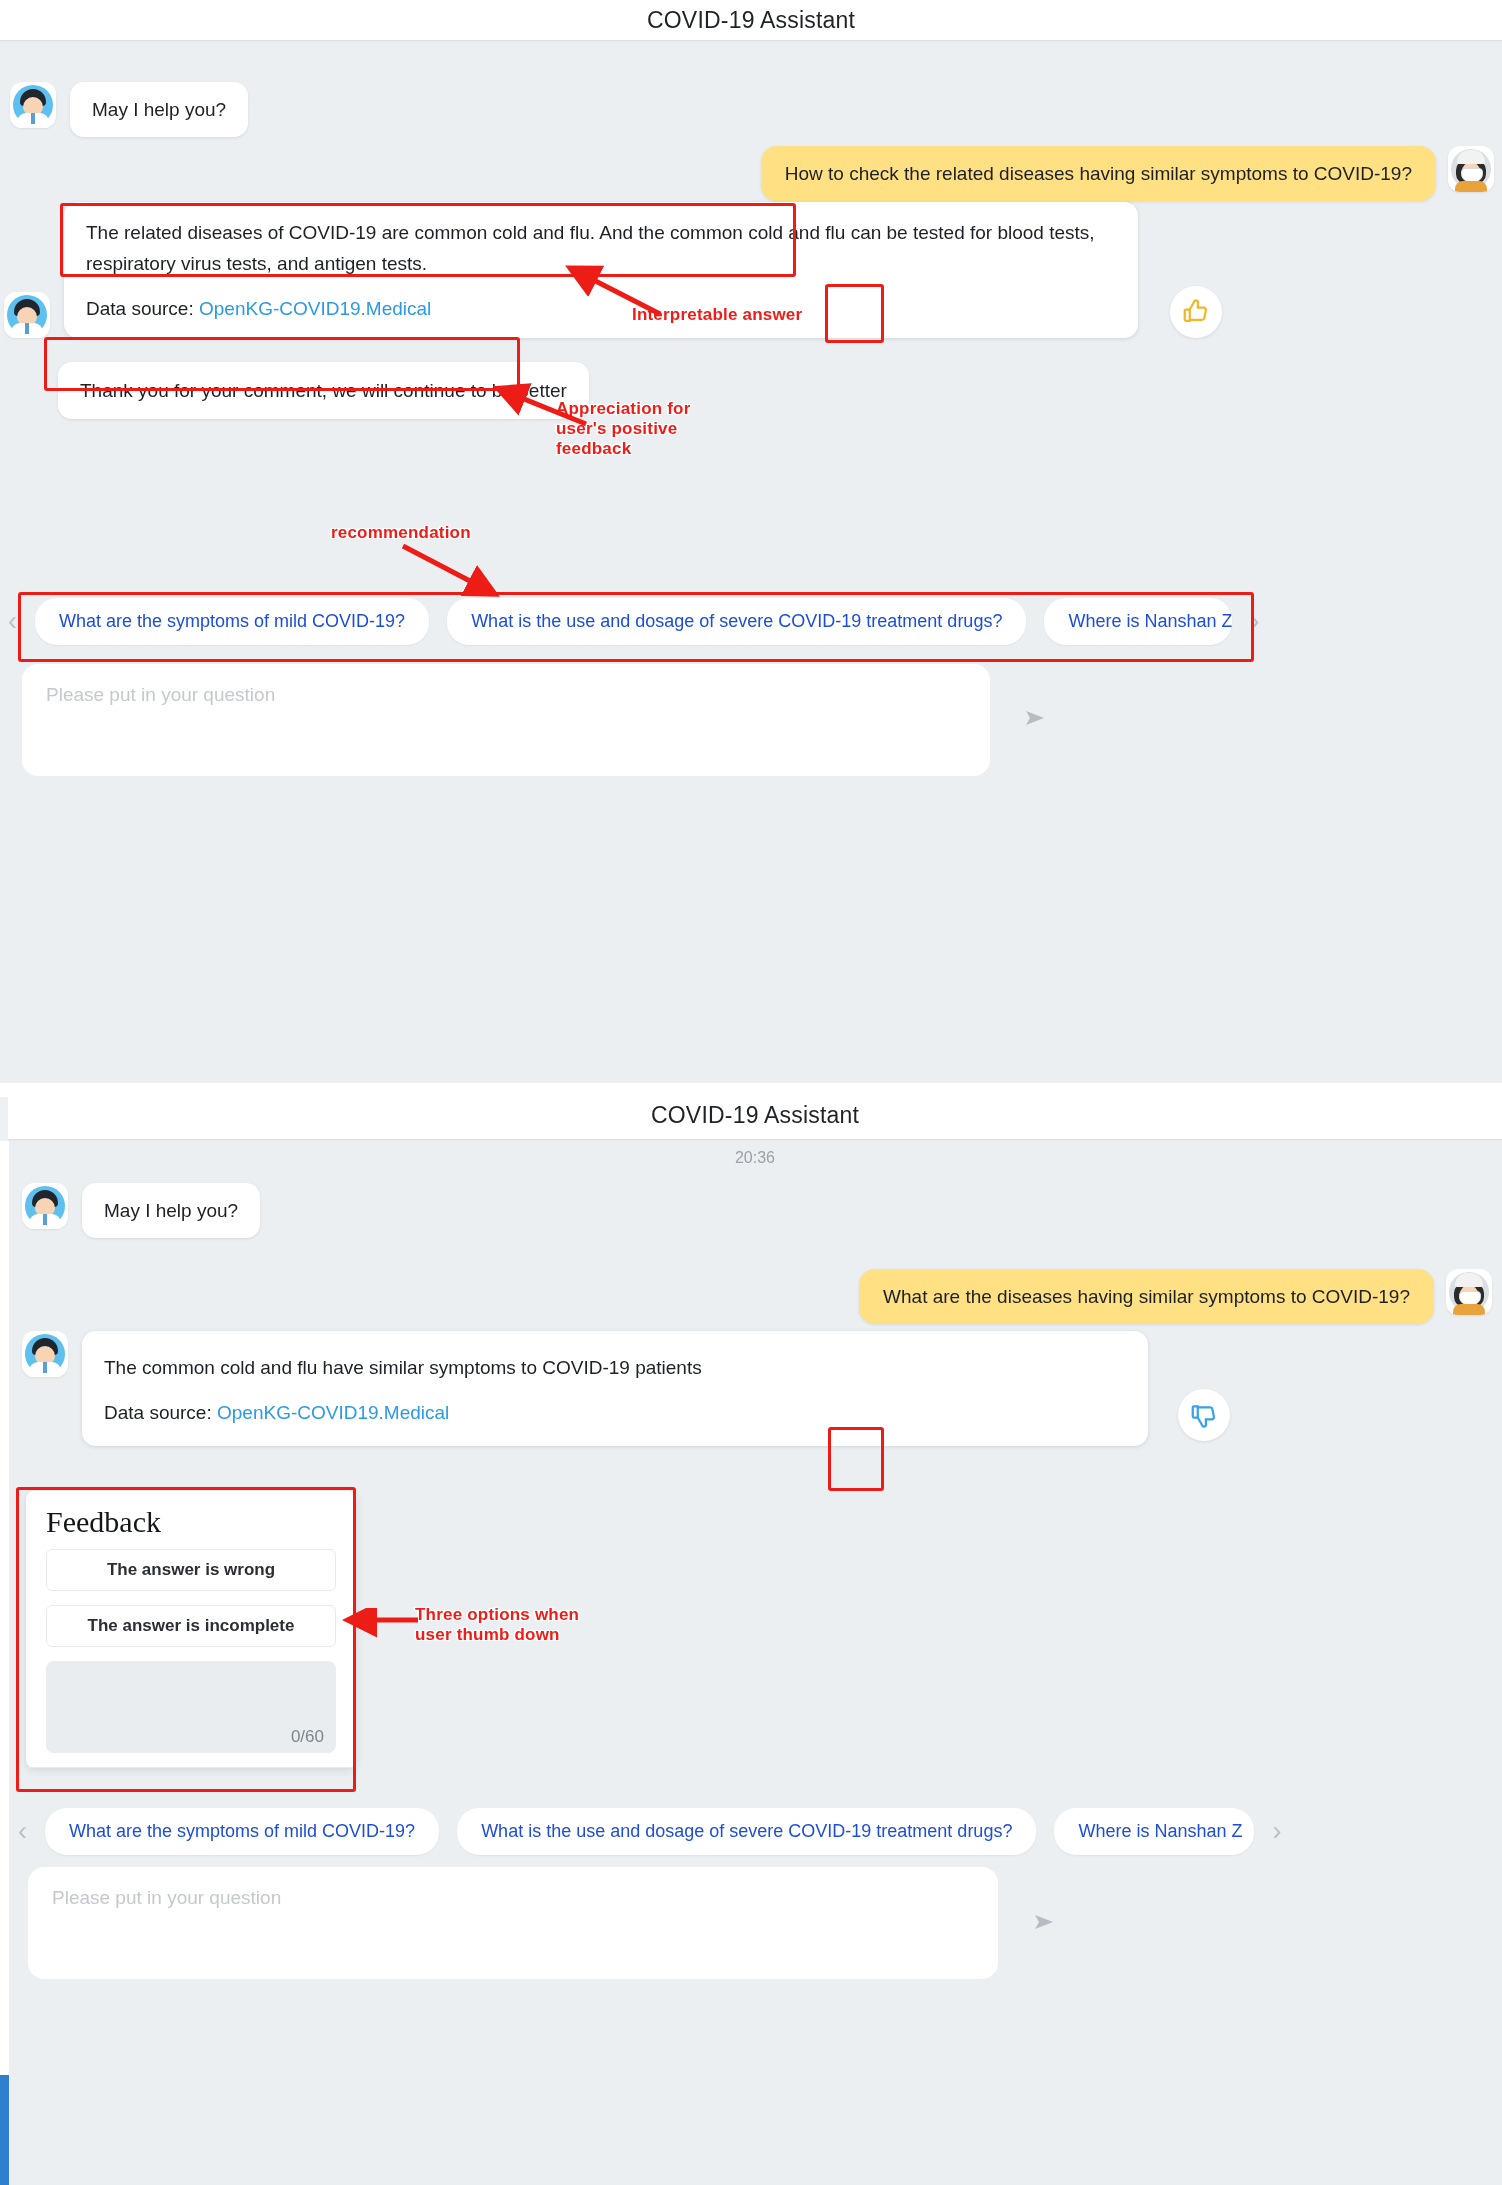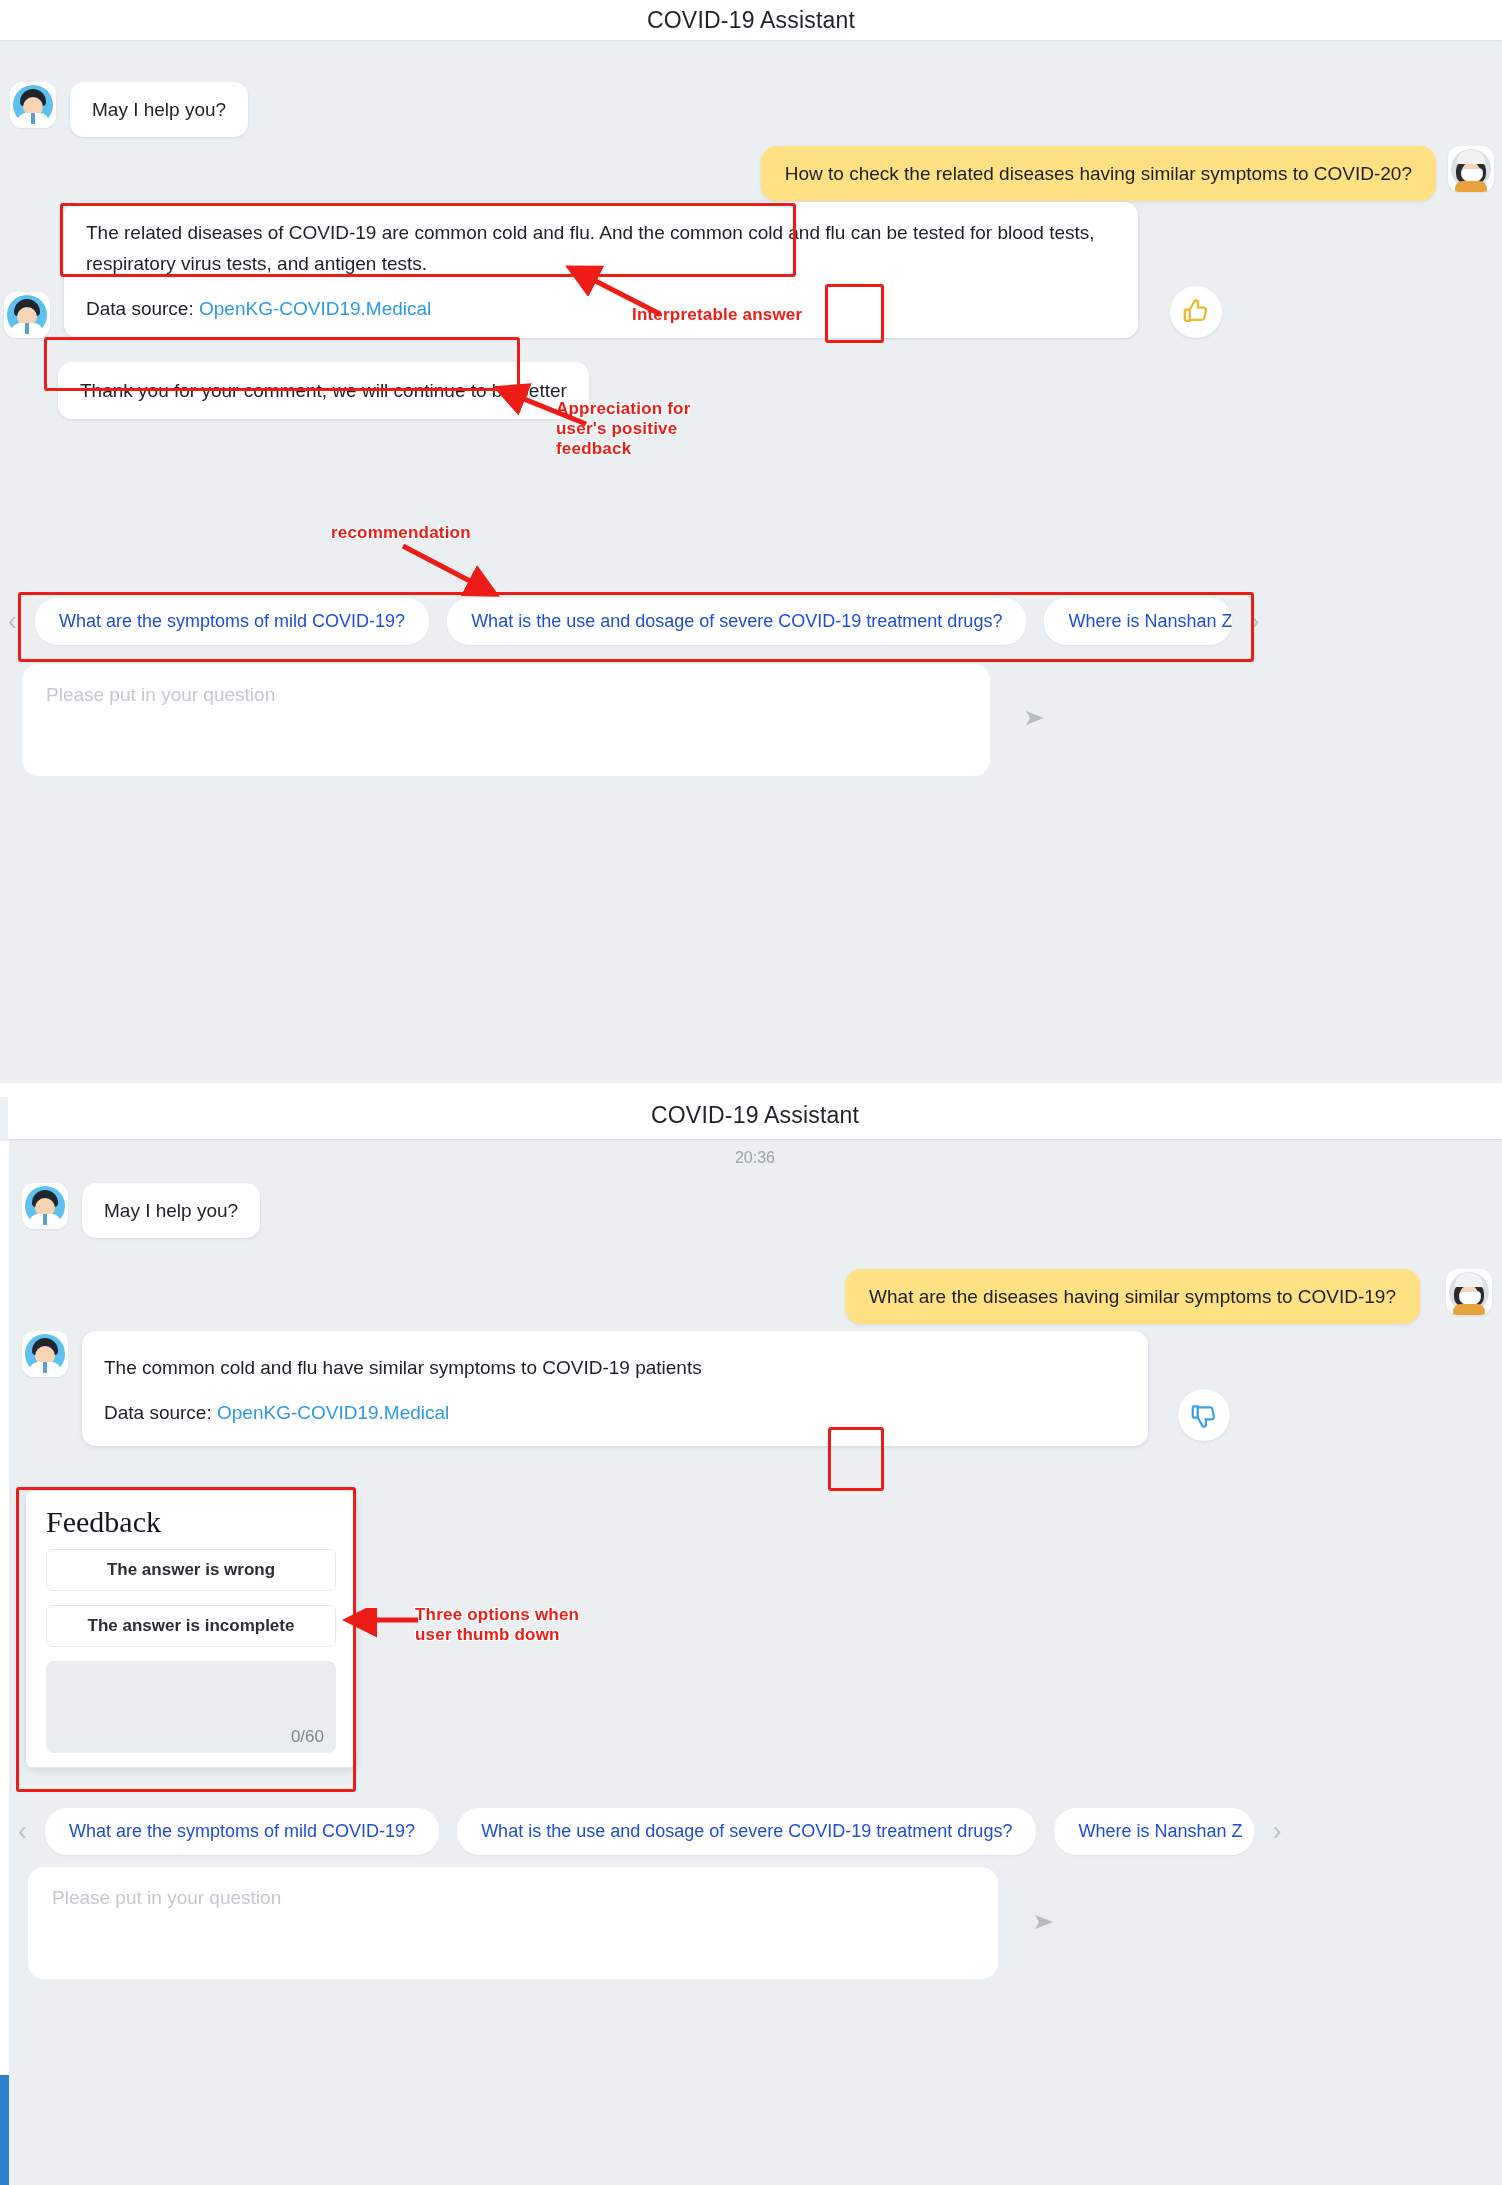--- a/index.html
+++ b/index.html
@@ -230,21 +230,21 @@
         <div class="circ"></div>
           <div class="av-hair"></div>
           <div class="av-face"></div>
         <div class="av-body"></div>
           <div class="av-tie"></div>
       </div>
       <div class="bubble plain" style="margin-left:14px;">May I help you?</div>
     </div>
 
     <div class="row right" style="position:absolute; right:8px; top:104px; width:1100px;">
-      <div class="bubble user plain" style="margin-right:12px; padding:13px 24px;">How to check the related diseases having similar symptoms to COVID-20?</div>
+      <div class="bubble user plain" style="margin-right:12px; padding:13px 24px;">How to check the related diseases having similar symptoms to COVID-19?</div>
       <div class="avatar user">
         <div class="circ"></div>
           <div class="uav-hair"></div>
           <div class="uav-face"></div>
         <div class="uav-hat"></div>
           <div class="uav-mask"></div>
           <div class="uav-body"></div>
       </div>
     </div>
 
@@ -349,21 +349,21 @@
         <div class="circ"></div>
           <div class="av-hair"></div>
           <div class="av-face"></div>
         <div class="av-body"></div>
           <div class="av-tie"></div>
       </div>
       <div class="bubble plain" style="margin-left:14px;">May I help you?</div>
     </div>
 
     <div class="row right" style="position:absolute; right:10px; top:128px; width:1100px;">
-      <div class="bubble user plain" style="margin-right:26px; padding:13px 24px;">What are the diseases having similar symptoms to COVID-19?</div>
+      <div class="bubble user plain" style="margin-right:12px; padding:13px 24px;">What are the diseases having similar symptoms to COVID-19?</div>
       <div class="avatar user">
         <div class="circ"></div>
           <div class="uav-hair"></div>
           <div class="uav-face"></div>
         <div class="uav-hat"></div>
           <div class="uav-mask"></div>
           <div class="uav-body"></div>
       </div>
     </div>
 

